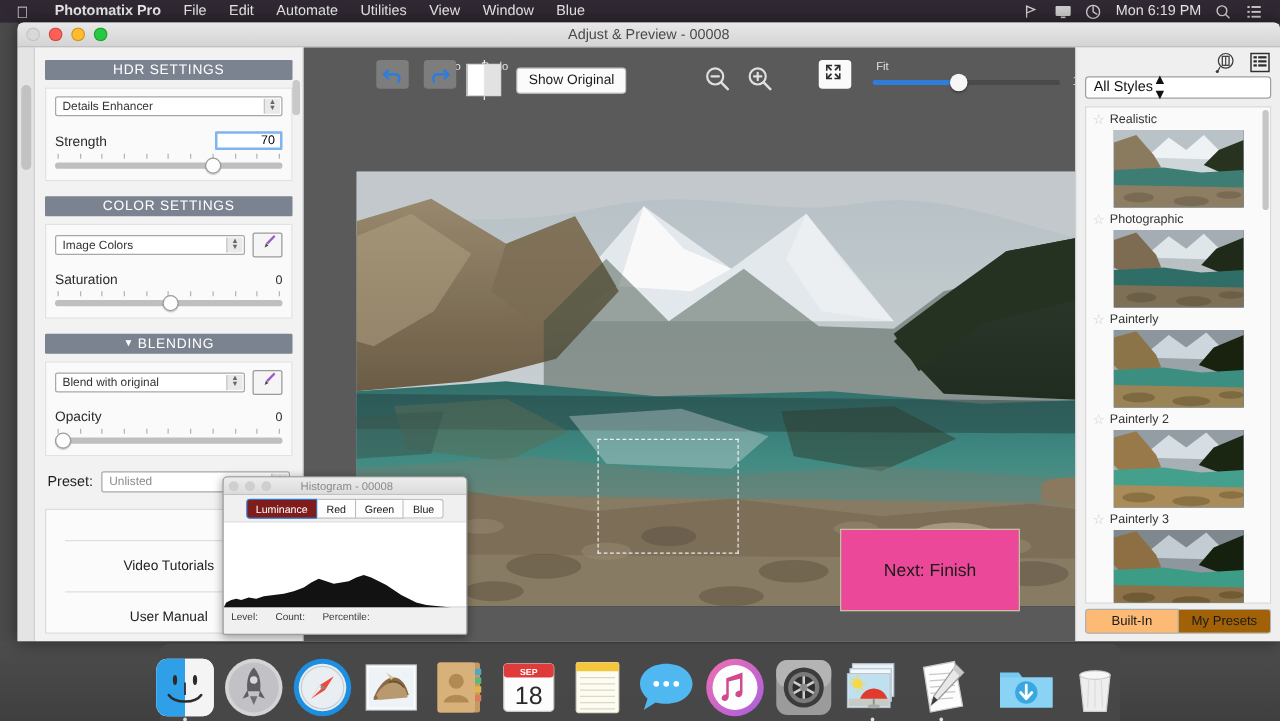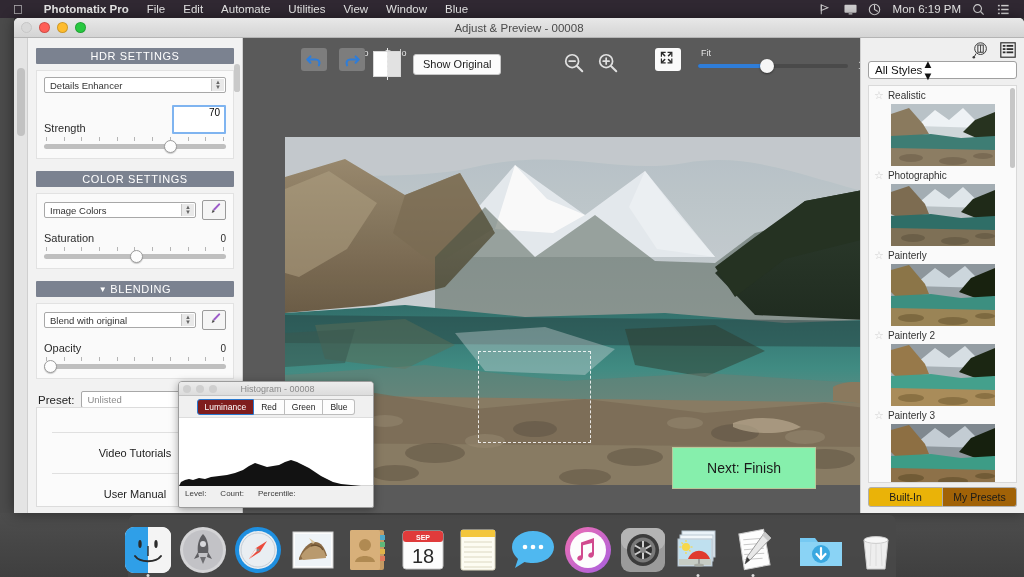--- a/index.html
+++ b/index.html
@@ -73,21 +73,21 @@
   }
   .row { display: flex; align-items: center; gap: 6px; }
   .brush-btn {
     width: 24px; height: 20px; border: 1px solid #9a9a9a; background: #f5f5f5;
     border-radius: 2px; display: flex; align-items: center; justify-content: center;
   }
   .slider-label { display: flex; justify-content: space-between; align-items: flex-end; margin-top: 12px; }
   .slider-label .nm { font-size: 11px; color: #2b2b2b; }
   .slider-label .vl { font-size: 10px; color: #2b2b2b; }
   .val-box {
-    border: 2px solid #7fb4f0; background: #fff; width: 54px; height: 29px;
+    border: 2px solid #7fb4f0; background: #fff; width: 54px; height: 15px;
     font-size: 10px; text-align: right; padding-right: 4px; line-height: 12px; border-radius: 1px;
   }
   .ticks { height: 5px; display: flex; justify-content: space-between; margin: 3px 2px 0 2px; }
   .ticks i { width: 1px; height: 4px; background: #b5b5b5; display: block; }
   .track { position: relative; height: 5px; background: #bfbfbf; border-radius: 3px; margin-top: 2px; }
   .knob {
     position: absolute; top: -4px; width: 13px; height: 13px; background: #fdfdfd;
     border: 1px solid #9c9c9c; border-radius: 50%; box-shadow: 0 1px 1px rgba(0,0,0,.2);
   }
   .mini-scroll { position: absolute; right: 2px; width: 6px; background: #c9c9c9; border-radius: 3px; }
@@ -139,22 +139,22 @@
   .canvas-wrap { position: absolute; left: 0; right: 0; top: 60px; bottom: 0; }
   .photo {
     position: absolute; left: 42px; top: 39px; width: 604px; height: 348px;
     overflow: hidden; background: #2c3a46;
   }
   .sel-rect {
     position: absolute; left: 193px; top: 214px; width: 113px; height: 92px;
     border: 1px dashed rgba(255,255,255,.85);
   }
   .next-btn {
-    position: absolute; right: 44px; bottom: 24px; background: #86efac;
-    border: 1px solid #b9c79a; padding: 12px 34px; font-size: 14px; color: #1a1a1a;
+    position: absolute; right: 44px; bottom: 24px; background: #ec4899;
+    border: 1px solid #b9c79a; padding: 24px 34px; font-size: 14px; color: #1a1a1a;
   }
 
   
   .presets { width: 164px; background: #efefef; position: relative; border-left: 1px solid #cfcfcf; }
   .pres-top { height: 22px; display: flex; align-items: center; justify-content: flex-end; gap: 8px; padding: 2px 7px 0 0; }
   .pres-icon { width: 19px; height: 18px; display: flex; align-items: center; justify-content: center; }
   .styles-sel {
     margin: 1px 7px 5px 7px; height: 18px; background: #fff; border: 1px solid #a0a0a0;
     border-radius: 3px; font-size: 11.5px; color: #111; display: flex; align-items: center;
     padding: 0 17px 0 6px; position: relative;
@@ -166,21 +166,21 @@
   .pres-item { padding: 2px 0 0 0; }
   .pres-name { display: flex; align-items: center; gap: 4px; font-size: 10px; color: #333; padding: 1px 0 2px 5px; }
   .star { color: #cfcfcf; font-size: 11px; }
   .thumb { width: 104px; height: 62px; margin: 0 auto; overflow: hidden; background: #33434f; }
   .pres-scroll { position: absolute; right: 1px; top: 2px; width: 5px; height: 80px; background: #c6c6c6; border-radius: 3px; }
   .pres-tabs { position: absolute; left: 7px; right: 7px; bottom: 6px; display: flex; height: 20px; }
   .ptab {
     flex: 1; border: 1px solid #b0b0b0; font-size: 10.5px; color: #1a1a1a;
     display: flex; align-items: center; justify-content: center; background: #a16207;
   }
-  .ptab.active { background: #eab308; }
+  .ptab.active { background: #fdba74; }
   .ptab:first-child { border-radius: 3px 0 0 3px; }
   .ptab:last-child { border-radius: 0 3px 3px 0; border-left: none; }
 
   
   .histwin {
     position: absolute; left: 178px; top: 381px; width: 196px; height: 127px;
     background: #f0f0f0; border: 1px solid #9c9c9c; border-radius: 4px 4px 2px 2px;
     box-shadow: 0 2px 8px rgba(0,0,0,.35); overflow: hidden;
   }
   .hist-tb {

